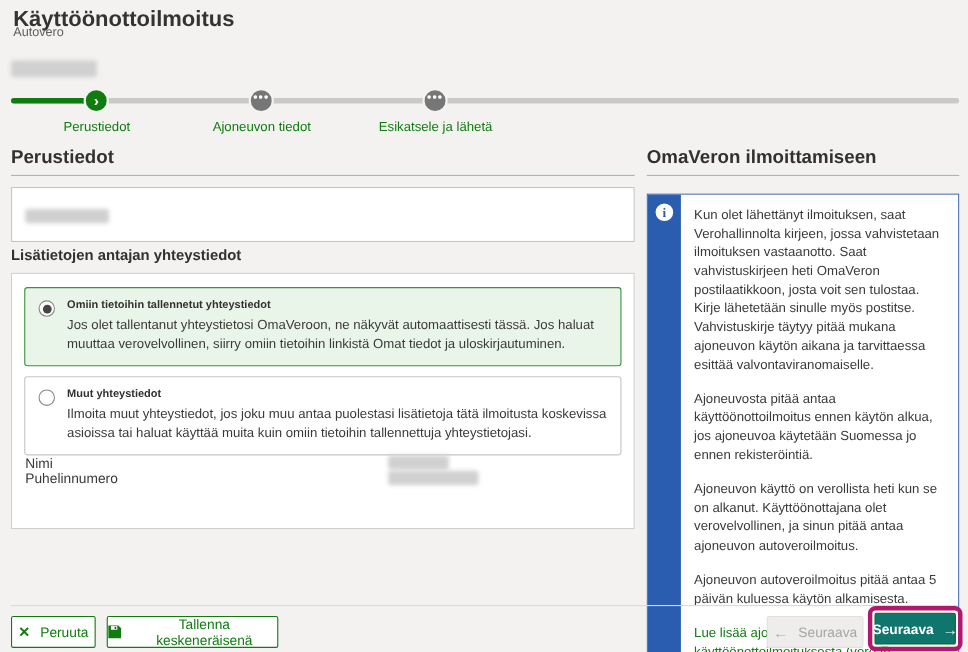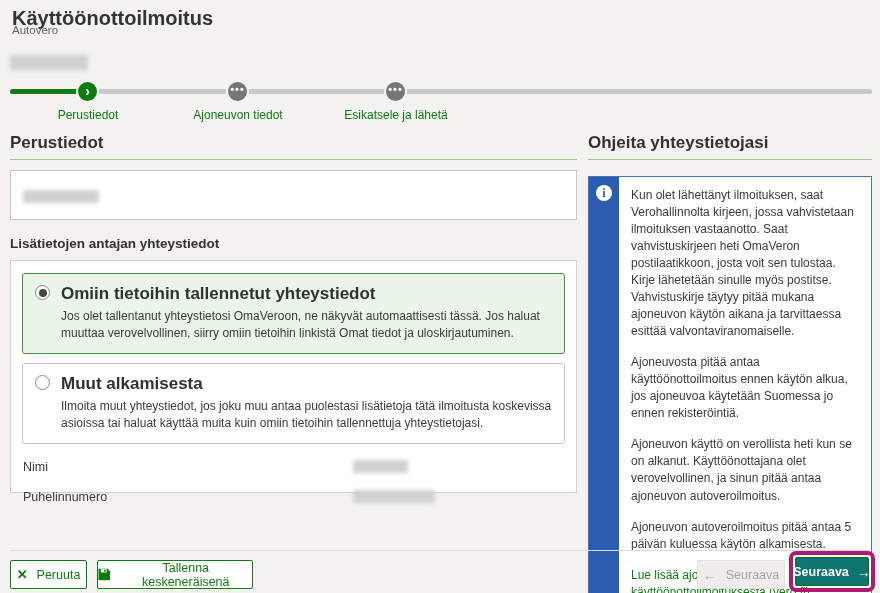--- a/index.html
+++ b/index.html
@@ -26,31 +26,31 @@
   .chev { font-size:14px; font-weight:bold; line-height:1; margin-top:-2px; }
   .dots { font-size:11px; font-weight:bold; letter-spacing:1px; line-height:1; margin-top:-4px; }
   .step-label { position:absolute; top:108px; transform:translateX(-50%); font-size:12px; color:#107c10; white-space:nowrap; }
   
   .col-left  { position:absolute; left:10px;  top:133px; width:567px; }
   .col-right { position:absolute; left:588px; top:133px; width:284px; }
   h2.section { font-size:17px; font-weight:bold; color:#323130; padding-bottom:6px; border-bottom:1px solid #94c794; }
   .field-label { margin-top:18px; font-size:13px; }
   .input-box { margin-top:10px; height:50px; background:#fff; border:1px solid #c8c6c4; position:relative; }
   .input-chip { position:absolute; left:12px; top:19px; width:76px; height:13px; }
-  h3.sub { margin-top:16px; font-size:13.5px; font-weight:bold; }
+  h3.sub { margin-top:4px; font-size:13.5px; font-weight:bold; }
   .panel { margin-top:9px; height:233px; background:#fff; border:1px solid #d2d0ce; padding:12px 11px; }
   .option { position:relative; border-radius:3px; padding:10px 12px 10px 38px; }
   .option.selected   { background:#eaf5ea; border:1px solid #3f8f3f; }
   .option.unselected { background:#fff;    border:1px solid #c8c6c4; margin-top:9px; }
   .radio { position:absolute; left:12px; top:11px; width:15px; height:15px; background:#fff;
            border:1px solid #8a8886; border-radius:50%; }
   .radio.checked::after { content:""; position:absolute; inset:2.5px; background:#454545; border-radius:50%; }
-  .option-label { font-size:17px; font-weight:bold; }
+  .option-label { font-size:10px; font-weight:bold; }
   .option-desc  { font-size:12px; margin-top:4px; line-height:1.45; color:#3b3a39; }
-  .kv-row   { display:flex; align-items:center; margin-top:16px; padding-left:1px; font-size:12.5px; }
+  .kv-row   { display:flex; align-items:center; padding-left:1px; font-size:12.5px; }
   .kv-label { width:330px; color:#3b3a39; }
   .kv-chip-sm { display:inline-block; width:55px; height:13px; }
   .kv-chip-lg { display:inline-block; width:82px; height:13px; }
   
   .info-box { margin-top:16px; display:flex; background:#fff; border:1px solid #4a72b8; }
   .info-strip { flex:none; width:30px; background:#2a5db0; position:relative; }
   .info-icon { position:absolute; left:7px; top:8px; width:16px; height:16px; background:#fff; color:#2a5db0;
                border-radius:50%; font-family:"Liberation Serif",serif; font-weight:bold; font-size:12px;
                display:flex; align-items:center; justify-content:center; }
   .info-content { padding:10px 12px; font-size:12px; line-height:1.42; color:#3b3a39; }
@@ -115,37 +115,37 @@
     <div class="panel">
 
       <div class="option selected">
         <span class="radio checked"></span>
         <div class="option-label">Omiin tietoihin tallennetut yhteystiedot</div>
         <div class="option-desc">Jos olet tallentanut yhteystietosi OmaVeroon, ne näkyvät automaattisesti tässä. Jos haluat muuttaa verovelvollinen, siirry omiin tietoihin linkistä Omat tiedot ja uloskirjautuminen.</div>
       </div>
 
       <div class="option unselected">
         <span class="radio"></span>
-        <div class="option-label">Muut alkamisesta</div>
+        <div class="option-label">Muut yhteystiedot</div>
         <div class="option-desc">Ilmoita muut yhteystiedot, jos joku muu antaa puolestasi lisätietoja tätä ilmoitusta koskevissa asioissa tai haluat käyttää muita kuin omiin tietoihin tallennettuja yhteystietojasi.</div>
       </div>
 
       <div class="kv-row">
         <span class="kv-label">Nimi</span>
         <span class="redact kv-chip-sm"></span>
       </div>
       <div class="kv-row">
         <span class="kv-label">Puhelinnumero</span>
         <span class="redact kv-chip-lg"></span>
       </div>
     </div>
   </div>
 
   <div class="col-right">
-    <h2 class="section">Ohjeita yhteystietojasi</h2>
+    <h2 class="section">OmaVeron ilmoittamiseen</h2>
 
     <div class="info-box">
       <div class="info-strip">
         <span class="info-icon">i</span>
       </div>
       <div class="info-content">
         <p>Kun olet lähettänyt ilmoituksen, saat Verohallinnolta kirjeen, jossa vahvistetaan ilmoituksen vastaanotto. Saat vahvistuskirjeen heti OmaVeron postilaatikkoon, josta voit sen tulostaa. Kirje lähetetään sinulle myös postitse. Vahvistuskirje täytyy pitää mukana ajoneuvon käytön aikana ja tarvittaessa esittää valvontaviranomaiselle.</p>
         <p>Ajoneuvosta pitää antaa käyttöönottoilmoitus ennen käytön alkua, jos ajoneuvoa käytetään Suomessa jo ennen rekisteröintiä.</p>
         <p>Ajoneuvon käyttö on verollista heti kun se on alkanut. Käyttöönottajana olet verovelvollinen, ja sinun pitää antaa ajoneuvon autoveroilmoitus.</p>
         <p>Ajoneuvon autoveroilmoitus pitää antaa 5 päivän kuluessa käytön alkamisesta.</p>

